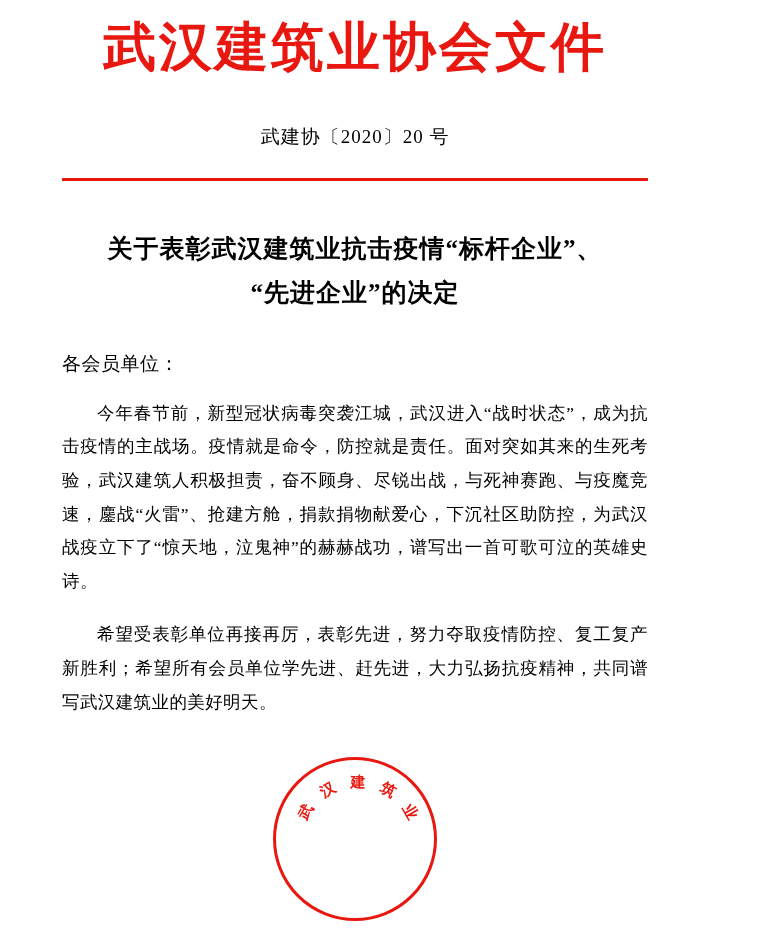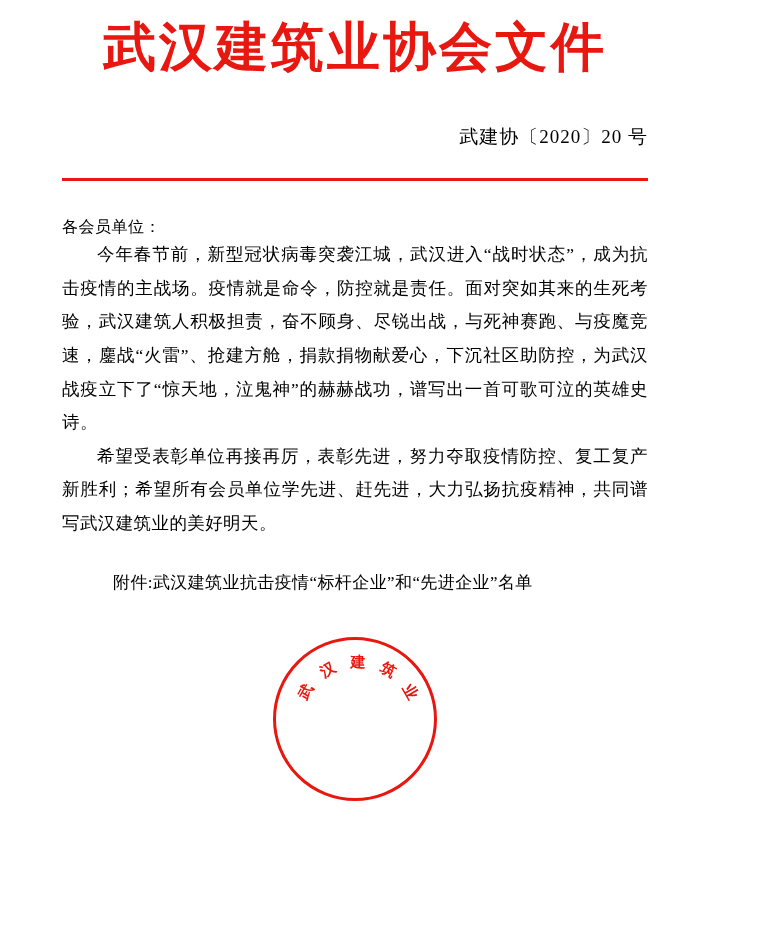--- a/index.html
+++ b/index.html
@@ -26,51 +26,51 @@
     color: #e8170f;
     font-family: "Liberation Serif", "DejaVu Serif", serif;
     font-weight: bold;
     font-size: 53px;
     letter-spacing: 3px;
     line-height: 1.1;
     padding-top: 18px;
     white-space: nowrap;
   }
   .doc-number {
-    text-align: right;
+    text-align: center;
     font-size: 19px;
     letter-spacing: 1px;
     margin-top: 48px;
     color: #000;
   }
   .red-rule {
     margin-top: 28px;
     height: 3px;
     background: #e8170f;
     width: 100%;
   }
   .subject {
     text-align: center;
     font-weight: bold;
     font-size: 25px;
     line-height: 1.75;
     margin-top: 46px;
     letter-spacing: 1px;
   }
   .salutation {
-    font-size: 16px;
+    font-size: 19px;
     margin-top: 36px;
     letter-spacing: 0.5px;
     font-family: Liberation Mono, monospace;
   }
   .body-para {
     font-size: 17.5px;
     line-height: 1.92;
     text-indent: 2em;
-    margin-top: 0;
+    margin-top: 20px;
     text-align: justify;
     letter-spacing: 0.4px;
   }
   .attachment {
     font-size: 17px;
     line-height: 1.9;
     margin-top: 26px;
     text-indent: 3em;
     letter-spacing: 0.4px;
   }
@@ -112,27 +112,30 @@
 <body>
 
 <div class="page">
 
   <div class="doc-title">武汉建筑业协会文件</div>
 
   <div class="doc-number">武建协〔2020〕20 号</div>
 
   <div class="red-rule"></div>
 
+  <div class="subject">
+    <div>关于表彰武汉建筑业抗击疫情“标杆企业”、</div>
+    <div>“先进企业”的决定</div>
+  </div>
 
   <div class="salutation">各会员单位：</div>
 
   <div class="body-para">今年春节前，新型冠状病毒突袭江城，武汉进入“战时状态”，成为抗击疫情的主战场。疫情就是命令，防控就是责任。面对突如其来的生死考验，武汉建筑人积极担责，奋不顾身、尽锐出战，与死神赛跑、与疫魔竞速，鏖战“火雷”、抢建方舱，捐款捐物献爱心，下沉社区助防控，为武汉战疫立下了“惊天地，泣鬼神”的赫赫战功，谱写出一首可歌可泣的英雄史诗。</div>
   <div class="body-para">希望受表彰单位再接再厉，表彰先进，努力夺取疫情防控、复工复产新胜利；希望所有会员单位学先进、赶先进，大力弘扬抗疫精神，共同谱写武汉建筑业的美好明天。</div>
 
-  <div class="attachment">附件:武汉建筑业抗击疫情“标杆企业”和“先进企业”名单</div>
 
   <div class="signature-zone">
     <div class="seal">
       <div class="seal-arc-text" id="seal-arc">
           <span style="transform: translate(-50%, -50%) translate(-51.9615px, -30px) rotate(-60deg); transform-origin: 50% 50%; margin-left: 0px;">武</span>
           <span style="transform: translate(-50%, -50%) translate(-30px, -51.9615px) rotate(-30deg); transform-origin: 50% 50%; margin-left: 0px;">汉</span>
           <span style="transform: translate(-50%, -50%) translate(3.67394e-15px, -60px) rotate(0deg); transform-origin: 50% 50%; margin-left: 0px;">建</span>
           <span style="transform: translate(-50%, -50%) translate(30px, -51.9615px) rotate(30deg); transform-origin: 50% 50%; margin-left: 0px;">筑</span>
           <span style="transform: translate(-50%, -50%) translate(51.9615px, -30px) rotate(60deg); transform-origin: 50% 50%; margin-left: 0px;">业</span>
         </div>

